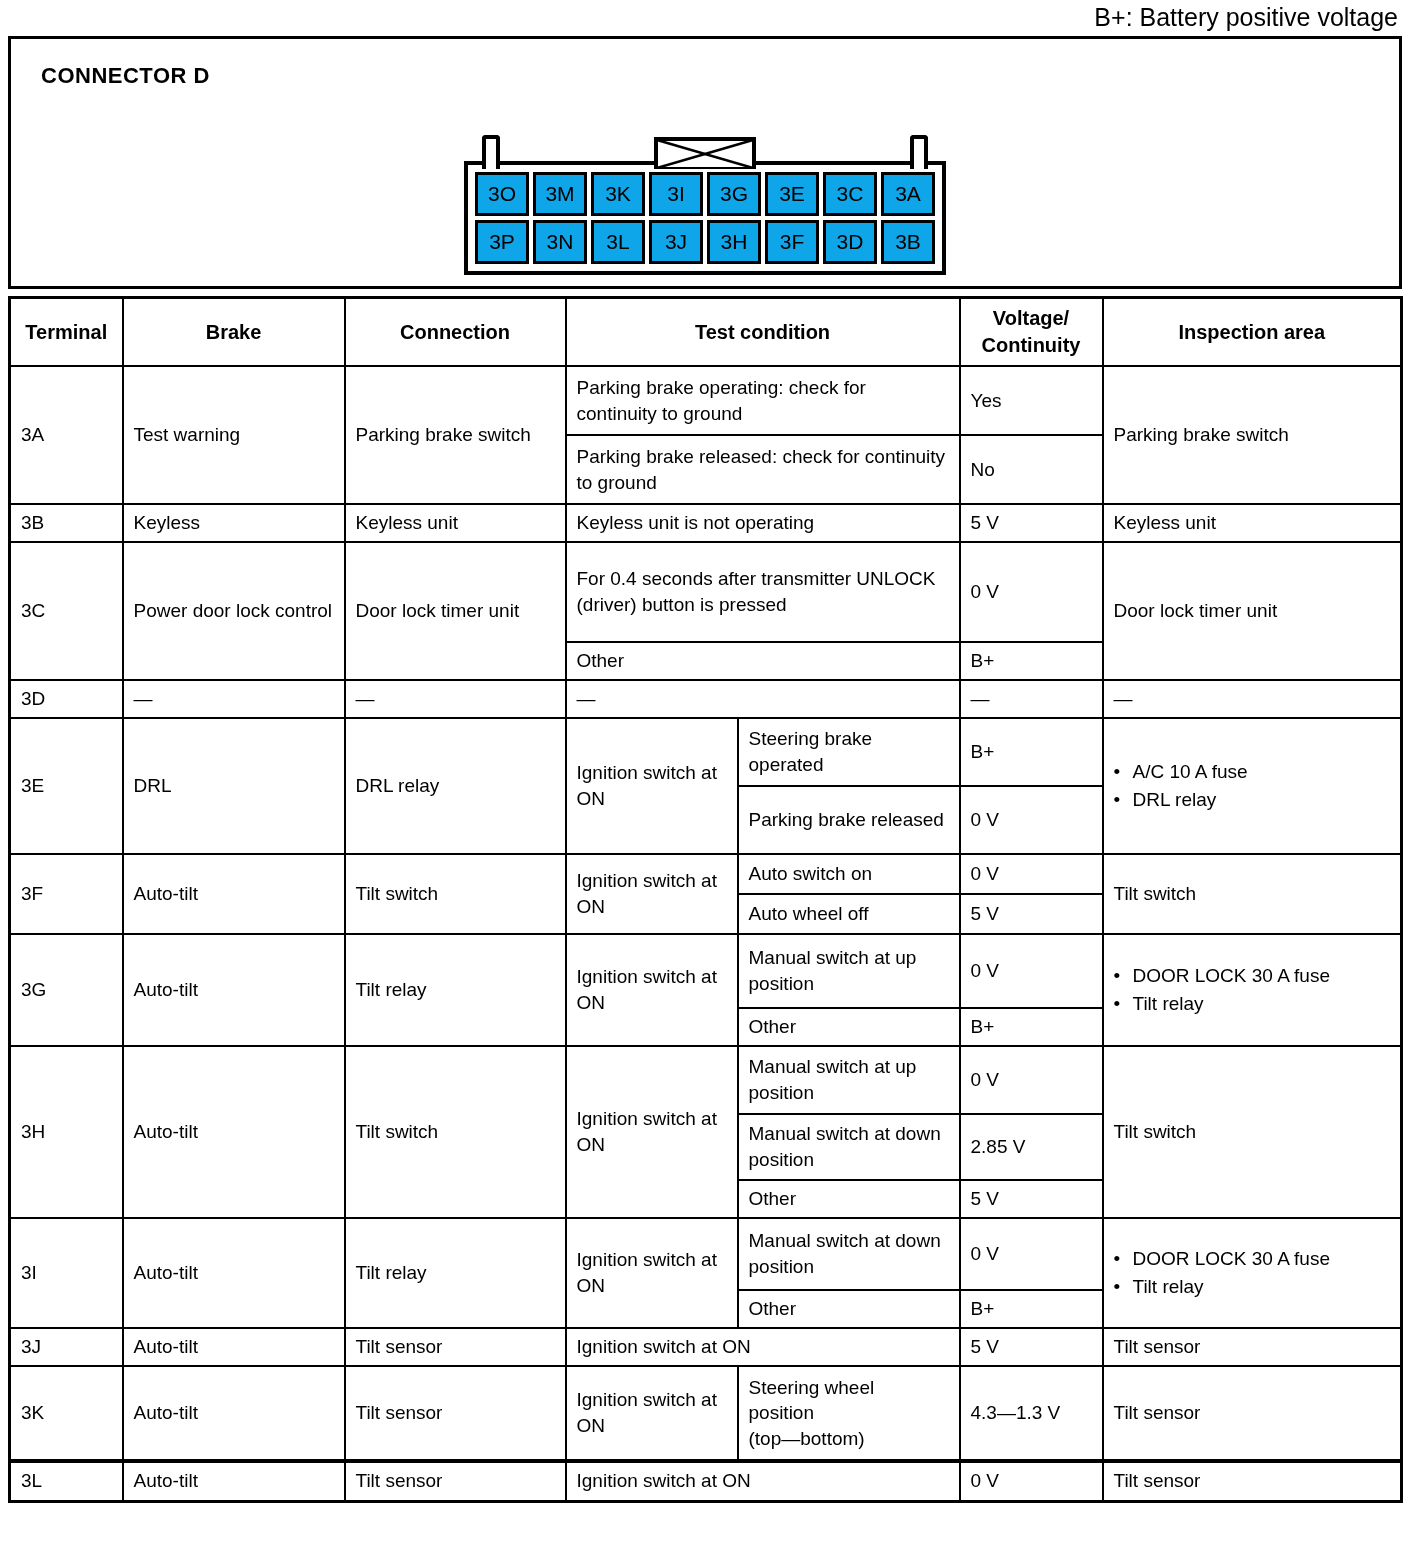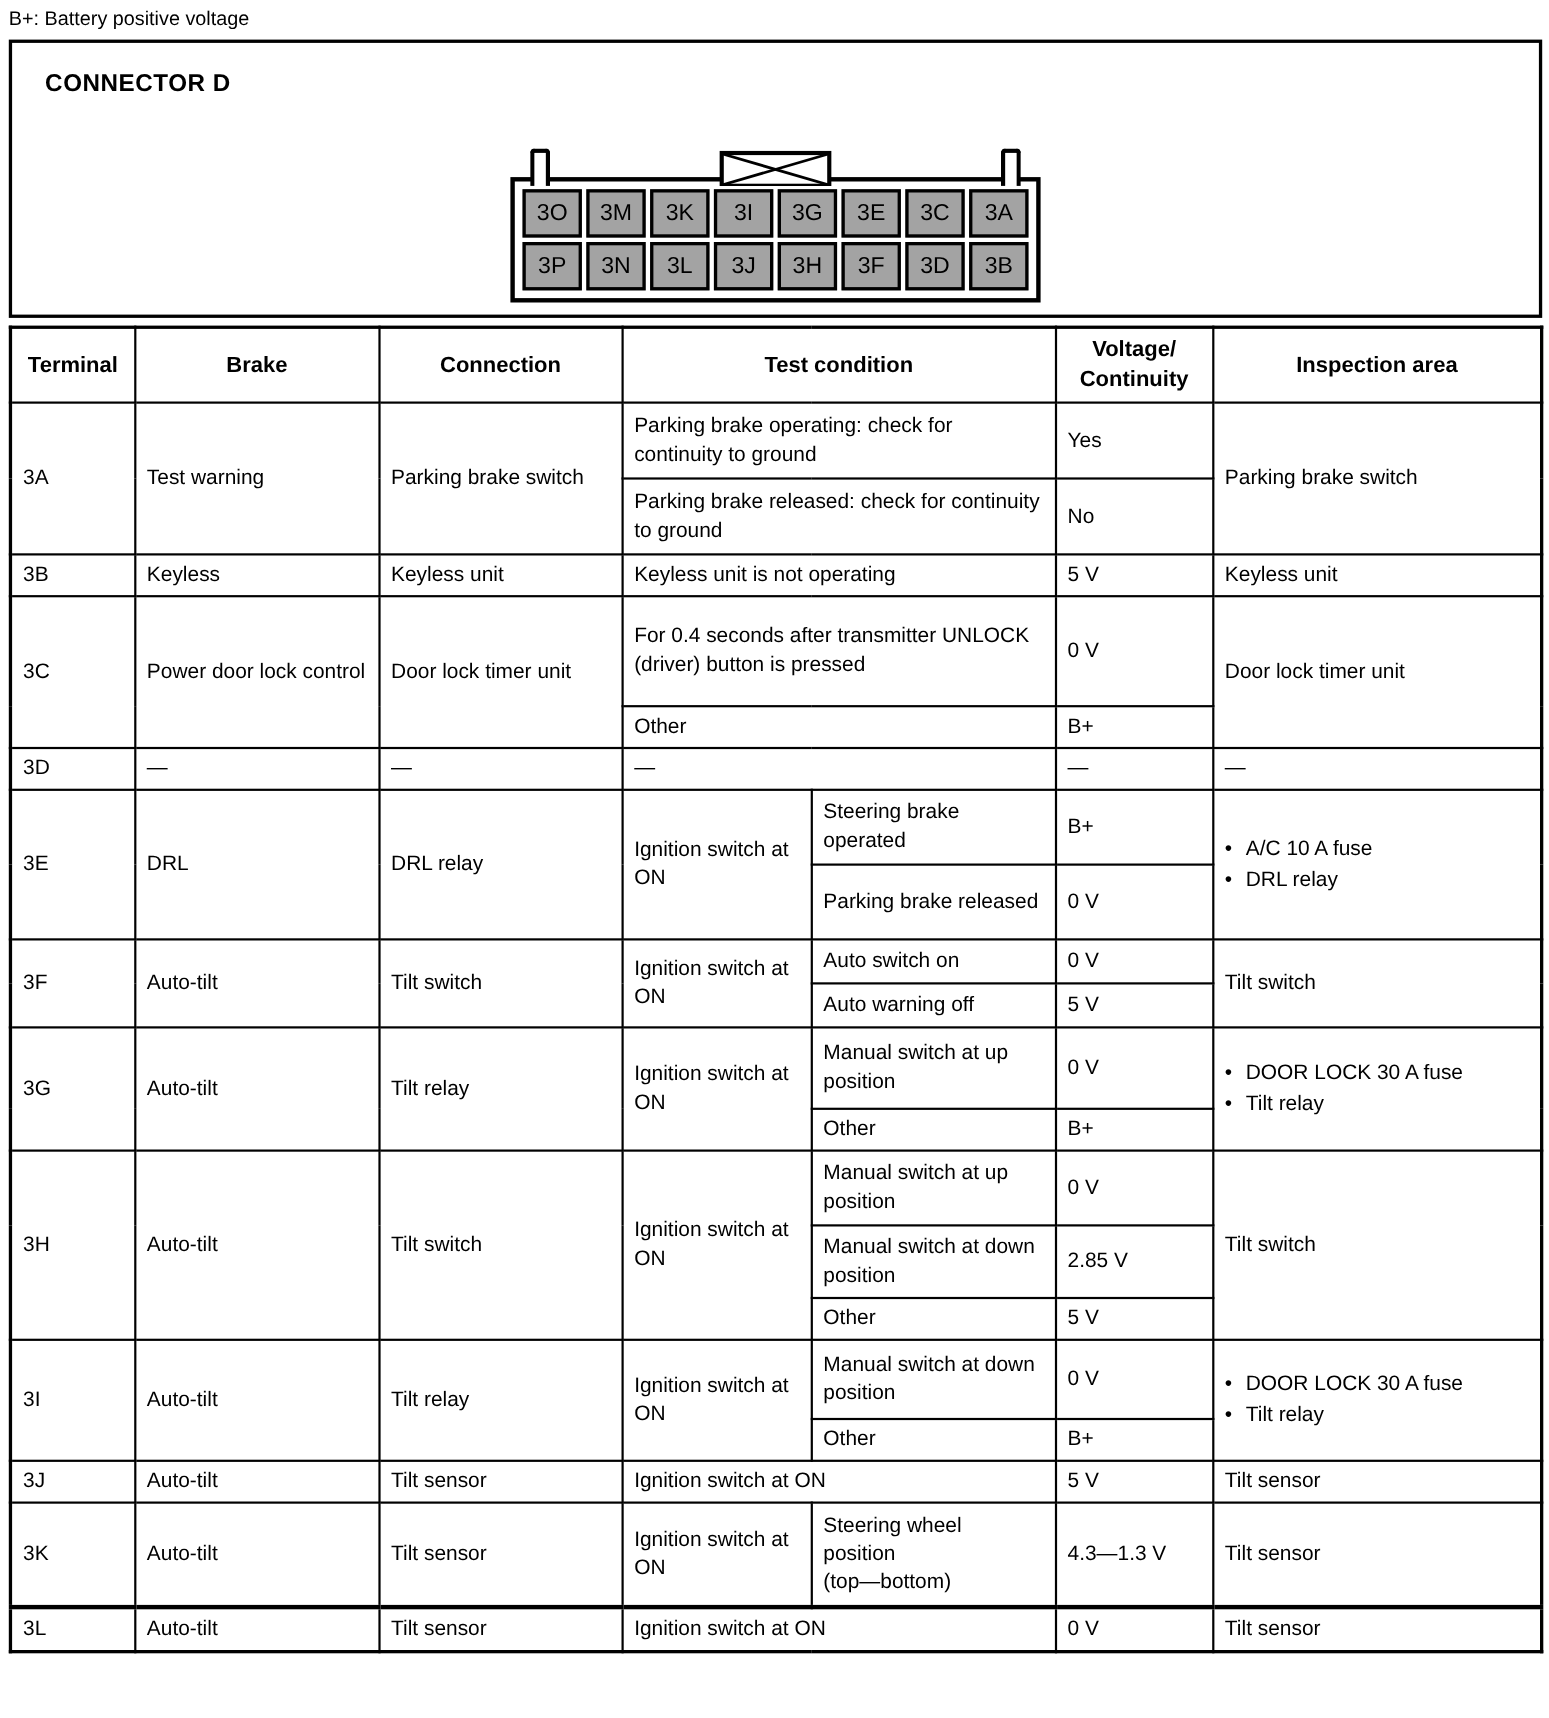--- a/index.html
+++ b/index.html
@@ -1,28 +1,28 @@
 <!DOCTYPE html>
 <html><head>
 <meta charset="utf-8">
 <style>
   html,body{margin:0;padding:0;background:#fff;color:#000;
     font-family:"Liberation Sans", sans-serif;}
   .page{width:1408px;height:1562px;box-sizing:border-box;padding:2px 6px 0 8px;position:relative;}
 
-  .top-note{font-size:18px;padding:2px 4px 6px 0;line-height:26px;}
+  .top-note{text-align:right;font-size:25px;padding:2px 4px 6px 0;line-height:26px;}
 
   
   .connector-box{border:3px solid #000;height:253px;box-sizing:border-box;position:relative;background:#fff;}
   .connector-title{font-weight:bold;font-size:22px;margin:24px 0 0 30px;letter-spacing:.5px;}
   .conn{position:relative;width:fit-content;margin:72px auto 0;}
   .conn-body{border:4px solid #000;padding:7px;background:#fff;position:relative;}
   .pin-grid{display:grid;grid-template-columns:repeat(8,54px);grid-auto-rows:44px;gap:4px;}
   .pin{border:3px solid #000;display:flex;align-items:center;justify-content:center;
-    font-size:21px;background:#a3a3a3;}
+    font-size:21px;background:#0ea5e9;}
   .tab{position:absolute;top:-30px;width:10px;height:30px;border:4px solid #000;border-bottom:none;
     border-radius:4px 4px 0 0;background:#fff;}
   .tab-left{left:14px;}
   .tab-right{right:14px;}
   .latch{position:absolute;top:-28px;left:50%;transform:translateX(-50%);}
 
   
   table.spec{border-collapse:collapse;width:1392px;table-layout:fixed;font-size:19px;
     margin-top:7px;border:3px solid #000;padding-left:32px;}
   .spec th,.spec td{border:2px solid #000;padding:4px 10px;vertical-align:middle;
@@ -170,21 +170,21 @@
     <tr style="height:40px">
       <td rowspan="2" class="c">3F</td>
       <td rowspan="2">Auto-tilt</td>
       <td rowspan="2">Tilt switch</td>
       <td rowspan="2">Ignition switch at ON</td>
       <td>Auto switch on</td>
       <td class="c">0 V</td>
       <td rowspan="2">Tilt switch</td>
     </tr>
     <tr style="height:40px">
-      <td>Auto warning off</td>
+      <td>Auto wheel off</td>
       <td class="c">5 V</td>
     </tr>
 
     <tr style="height:74px">
       <td rowspan="2" class="c">3G</td>
       <td rowspan="2">Auto-tilt</td>
       <td rowspan="2">Tilt relay</td>
       <td rowspan="2">Ignition switch at ON</td>
       <td>Manual switch at up position</td>
       <td class="c">0 V</td>

